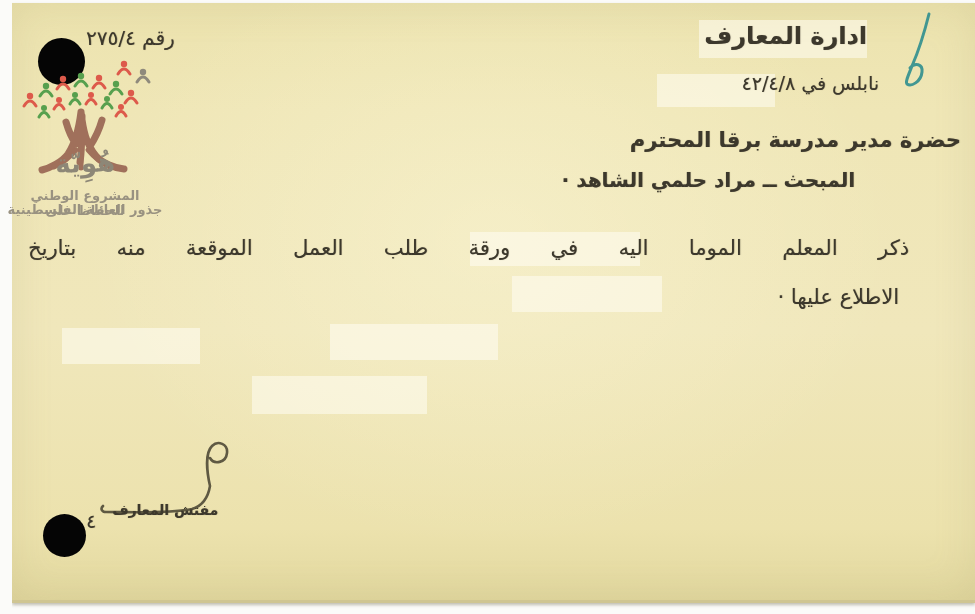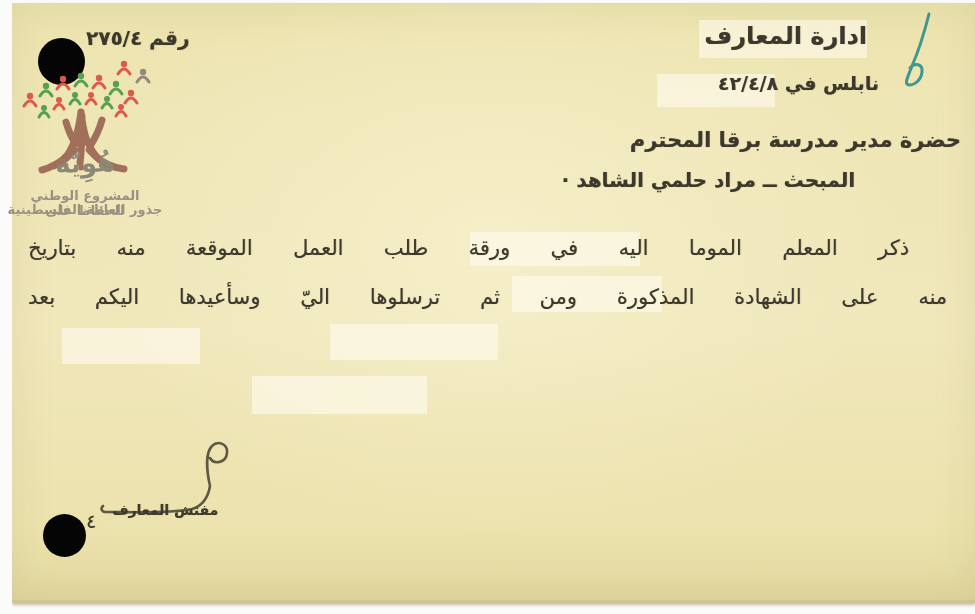--- a/index.html
+++ b/index.html
@@ -14,22 +14,22 @@
       radial-gradient(ellipse at 50% 40%, rgba(255,252,225,.35), rgba(0,0,0,0) 60%),
       linear-gradient(180deg,#ece3ae 0%, #efe6b6 18%, #f0e7bb 55%, #ece2ad 88%, #e2d89f 100%);
     border-bottom:3px solid #cfc592;
     box-shadow:0 2px 3px rgba(120,115,90,.45), inset 0 0 40px rgba(160,150,100,.18);
   }
   .ink{color:#3c382c; text-shadow:.5px .3px .7px rgba(55,48,35,.5);}
   .rtl{direction:rtl; unicode-bidi:embed;}
   .abs{position:absolute;}
 
   .org{top:22px; right:108px; font-size:24px; font-weight:bold; letter-spacing:0;}
-  .place-date{top:72px; right:96px; font-size:19px; font-weight:bold;}
-  .refnum{top:26px; left:86px; font-size:20px; font-weight:bold;}
+  .place-date{top:72px; right:96px; font-size:19px; font-weight:normal;}
+  .refnum{top:26px; left:86px; font-size:20px; font-weight:normal;}
   .salutation{top:128px; right:14px; font-size:21px; font-weight:bold;}
   .subject{top:168px; right:120px; font-size:20px; font-weight:bold;}
 
   .body-text{
     top:224px; left:28px; width:919px; font-size:21px; line-height:49px;
   }
   .body-text .line{ text-align:justify; text-align-last:justify; white-space:nowrap;}
   .body-text .line.first{ padding-right:38px;}
   .body-text .line.last{ text-align:right; text-align-last:right; padding-right:48px;}
 
@@ -129,21 +129,21 @@
 
 <div class="abs rtl ink org">ادارة المعارف</div>
 <div class="abs rtl ink place-date">نابلس في ٤٢/٤/٨</div>
 <div class="abs rtl ink refnum">رقم ٢٧٥/٤</div>
 
 <div class="abs rtl ink salutation">حضرة مدير مدرسة برقا المحترم</div>
 <div class="abs rtl ink subject">المبحث ــ مراد حلمي الشاهد ·</div>
 
 <div class="abs rtl ink body-text">
   <div class="line first">ذكر المعلم الموما اليه في ورقة طلب العمل الموقعة منه بتاريخ</div>
-  <div class="line">منه على الشهادة المذكورة ومن ثم ترسلوها اليّ وسأعيدها اليكم بعد</div>
+  <div class="line last">الاطلاع عليها ·</div>
 </div>
 
 <svg class="abs" style="left:98px;top:438px;" width="175" height="85" viewBox="0 0 175 85">
   <path d="M112,48 C108,30 108,14 114,8 C120,2 130,6 129,15 C128,25 116,27 112,20 M112,48 C110,60 104,68 94,71 C70,76 30,74 8,74 C4,74 2,71 5,68" fill="none" stroke="#45412f" stroke-width="2.6" stroke-linecap="round" opacity=".85"></path>
 </svg>
 
 <div class="abs sig-row">
   <span class="ink sig-mark">٤</span>
   <span class="rtl ink sig-title">مفتش المعارف</span>
 </div>

